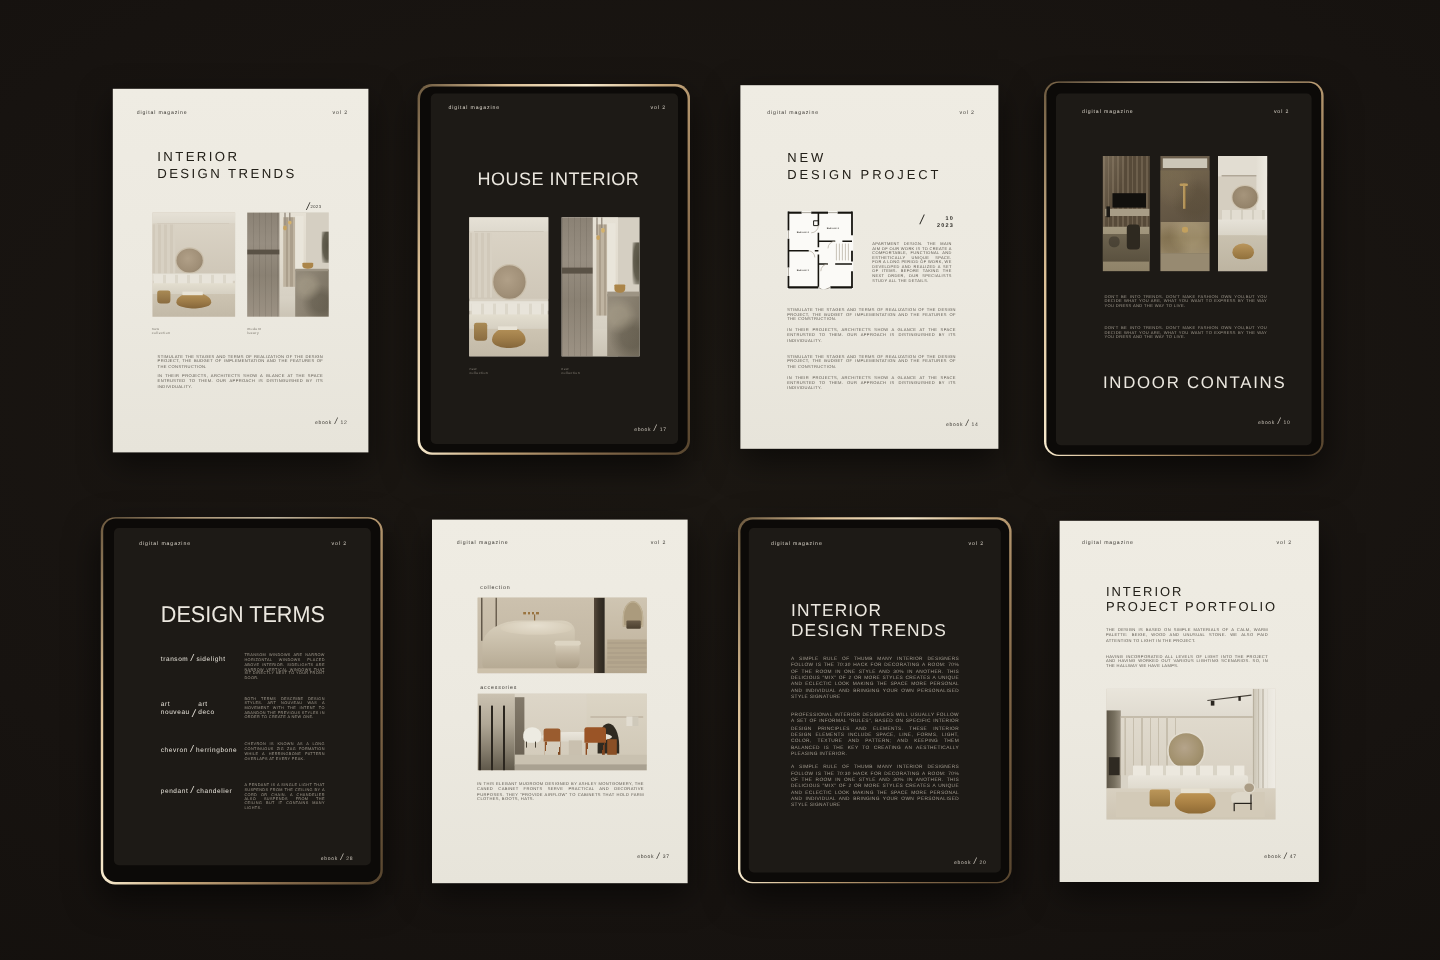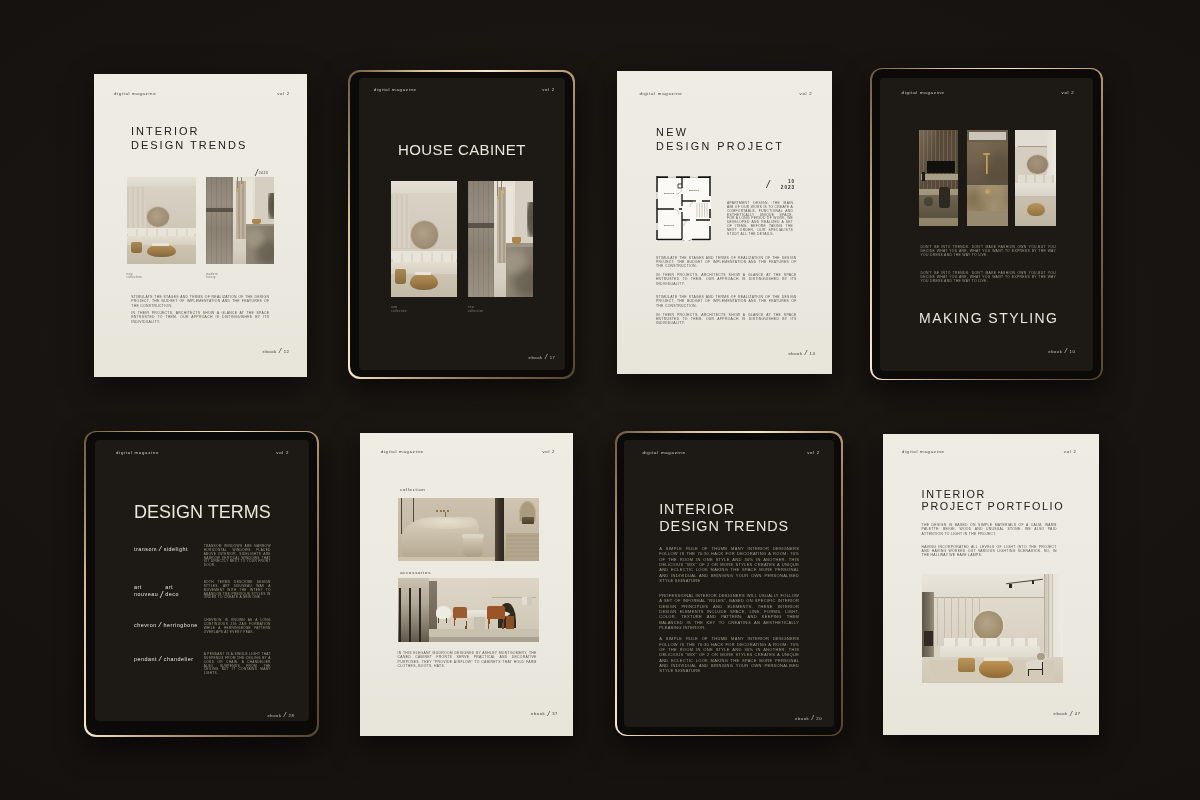--- a/index.html
+++ b/index.html
@@ -111,21 +111,21 @@
 <div class="tablet" style="left:348px;top:70.4px;width:227px;height:308.2px">
 
   <div class="tbody"></div>
 
   <div class="screen" style="left:10.5px;top:8px;width:206.5px;height:291.9px">
 
     <div class="metaD" style="left:15.2px;top:8.5px">digital magazine</div>
 
     <div class="metaD" style="right:10px;top:8.5px">vol 2</div>
 
-    <div class="ttlD" style="left:39.5px;top:62.6px;font-size:15px;letter-spacing:.4px">HOUSE CABINET</div>
+    <div class="ttlD" style="left:39.5px;top:62.6px;font-size:15px;letter-spacing:.4px">HOUSE INTERIOR</div>
 
     <div class="ph" style="left:32.7px;top:102.8px;width:65.7px;height:115.9px;background:#d7d0c2">
 
       <div style="left:0;top:0;width:100%;height:10%;background:linear-gradient(180deg,#e6e1d6,#ded9cd)"></div>
 
       <div style="left:6%;top:10%;width:88%;height:1px;background:#ada393"></div>
 
       <div style="left:0;top:10.5%;width:100%;height:48%;background:linear-gradient(180deg,#dad3c5,#cfc7b8)"></div>
 
       <div style="left:0;top:11%;width:28%;height:47%;background:repeating-linear-gradient(90deg,#d1c9ba 0 2px,#d8d1c3 2px 5px)"></div>
@@ -333,21 +333,21 @@
 
       <div style="left:0;top:69%;width:100%;height:31%;background:linear-gradient(180deg,#c9c1af,#bdb4a1)"></div>
 
       <div style="left:28%;top:76%;width:44%;height:14%;background:linear-gradient(180deg,#b9955c,#92713c);border-radius:50% 50% 40% 40%/55% 55% 45% 45%"></div>
     </div>
 
     <div class="paraD" style="left:40.4px;top:167.6px;width:135.6px">DON'T BE INTO TRENDS. DON'T MAKE FASHION OWN YOU,BUT YOU DECIDE WHAT YOU ARE, WHAT YOU WANT TO EXPRESS BY THE WAY YOU DRESS AND THE WAY TO LIVE.</div>
 
     <div class="paraD" style="left:40.4px;top:193.1px;width:135.6px">DON'T BE INTO TRENDS. DON'T MAKE FASHION OWN YOU,BUT YOU DECIDE WHAT YOU ARE, WHAT YOU WANT TO EXPRESS BY THE WAY YOU DRESS AND THE WAY TO LIVE.</div>
 
-    <div class="ttlD" style="left:39.1px;top:232.4px;font-size:14px;letter-spacing:1.45px">MAKING STYLING</div>
+    <div class="ttlD" style="left:39.1px;top:232.4px;font-size:14px;letter-spacing:1.45px">INDOOR CONTAINS</div>
 
     <div class="footD" style="right:17.7px;top:268px">ebook <span class="sl">/</span> 10</div>
   </div>
 </div>
 
 <div class="tablet" style="left:84px;top:430.8px;width:235px;height:306.2px">
 
   <div class="tbody"></div>
 
   <div class="screen" style="left:11.4px;top:9.2px;width:214px;height:281.4px">

